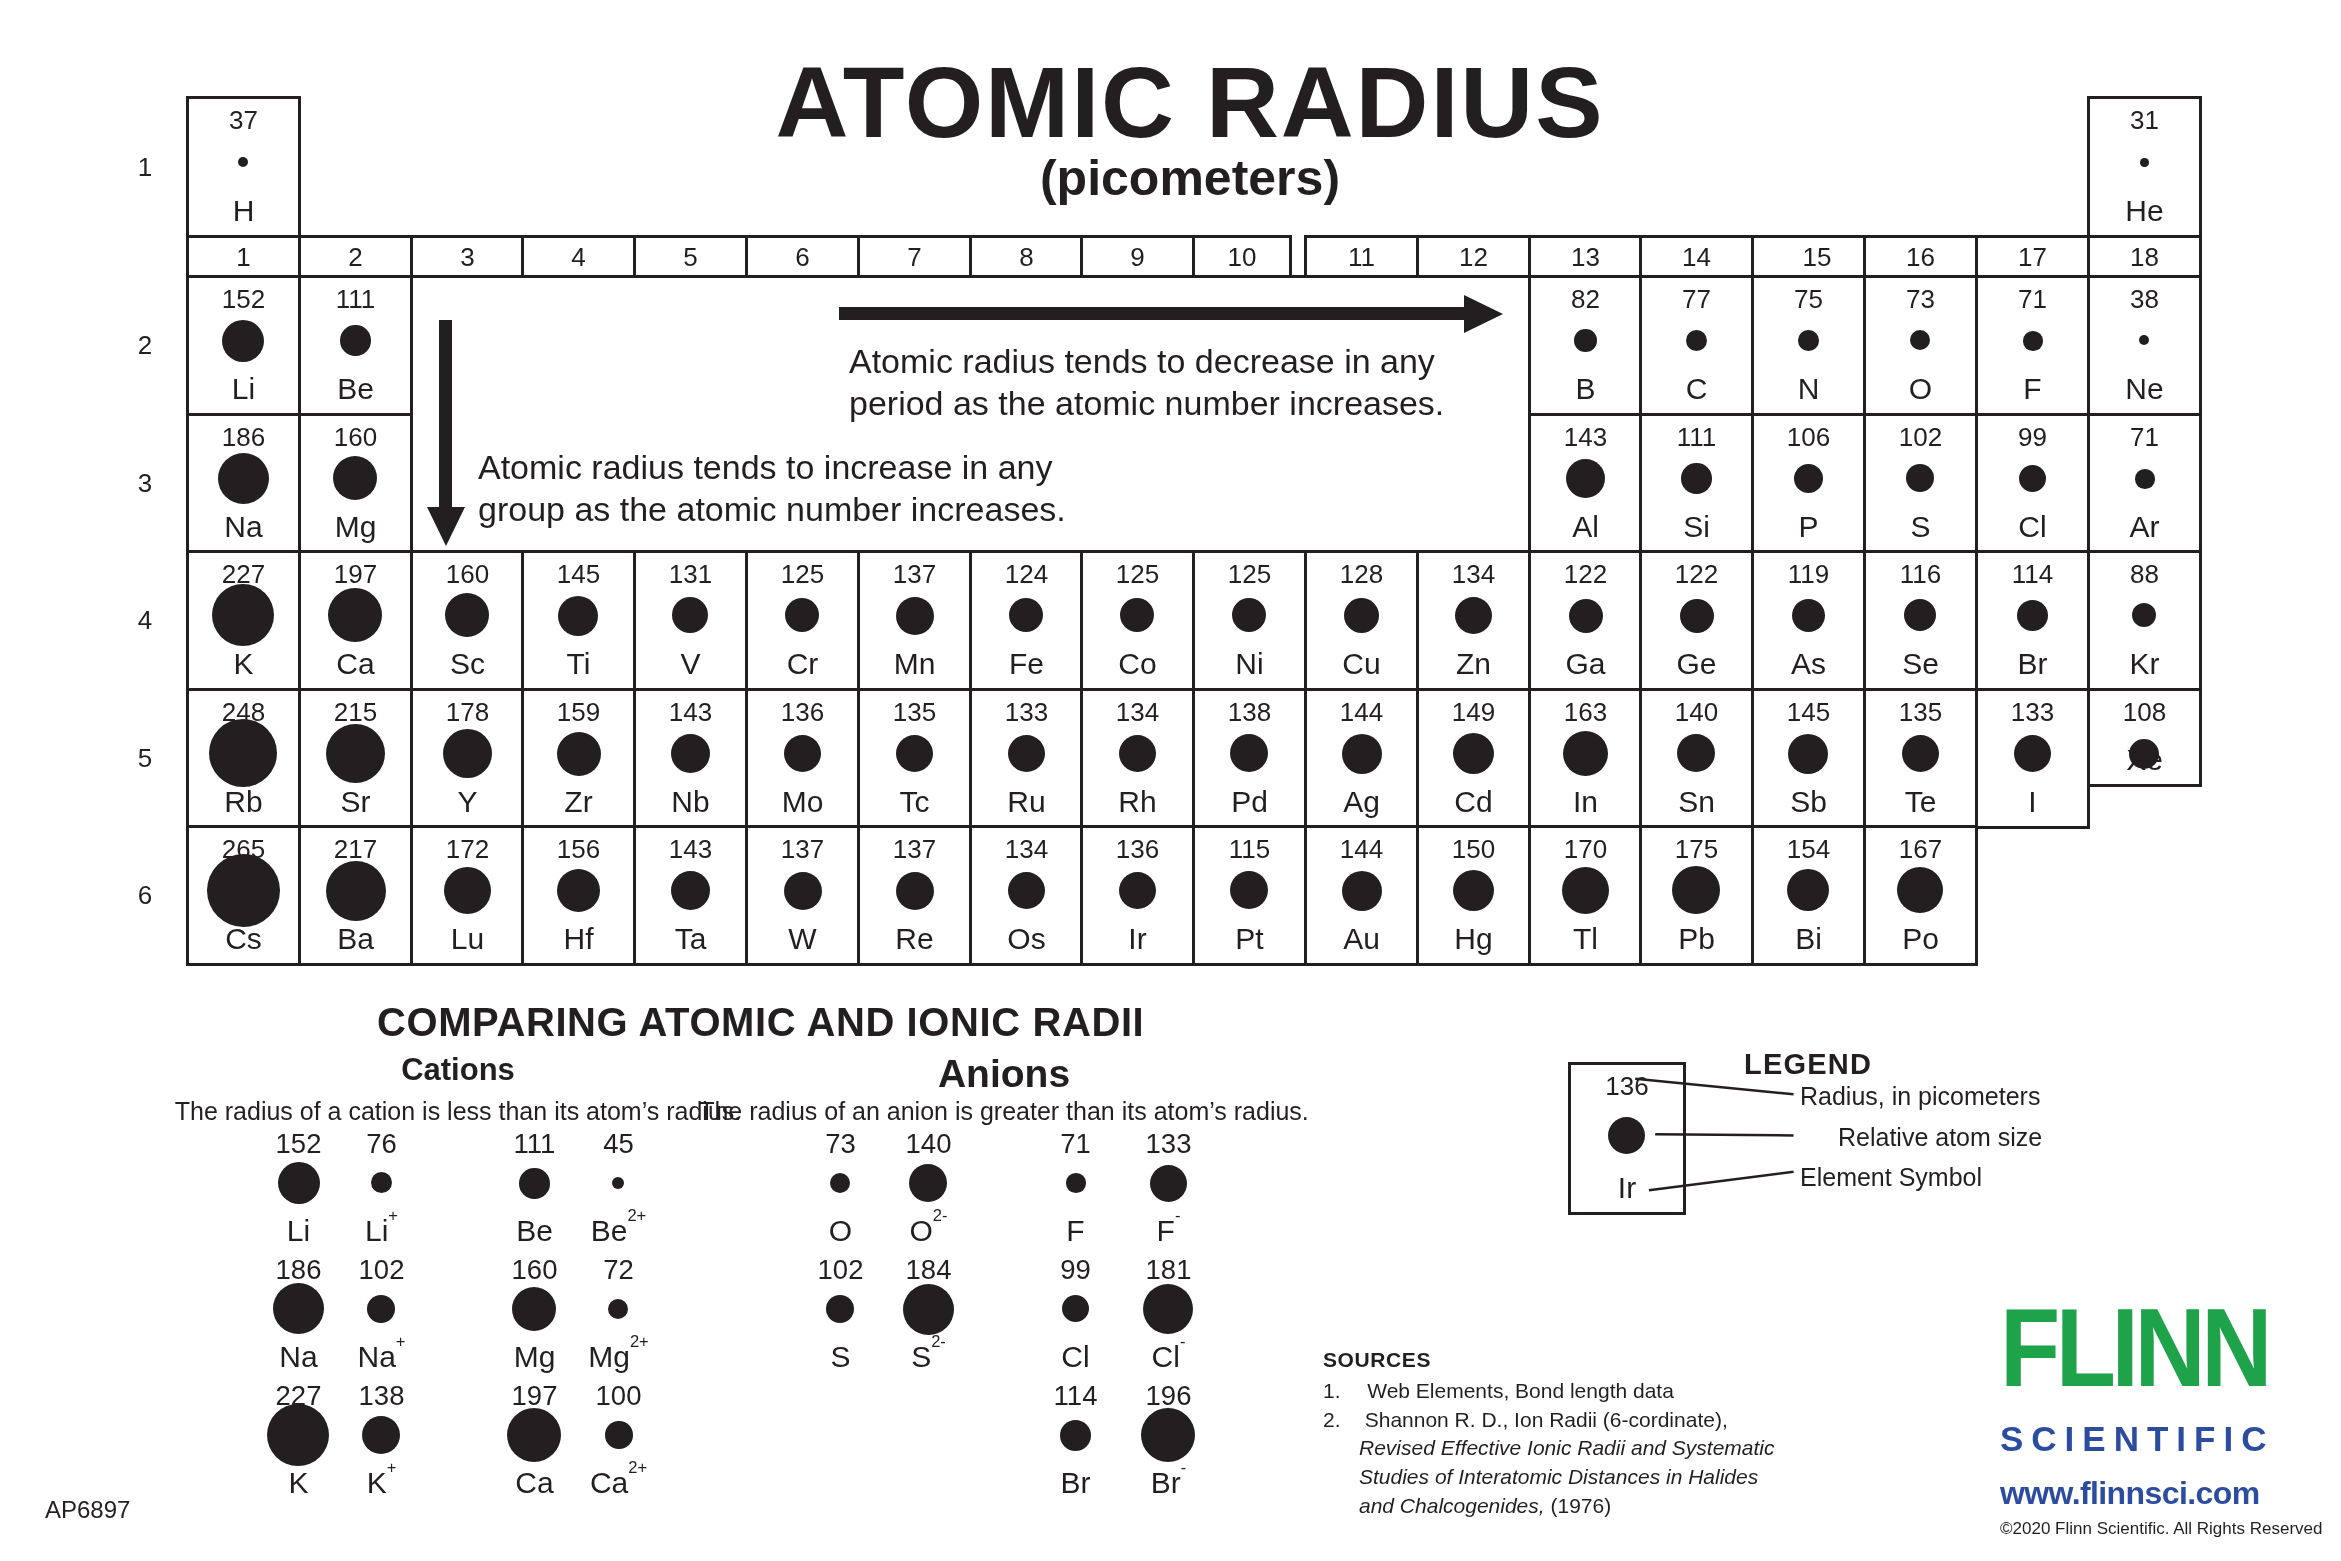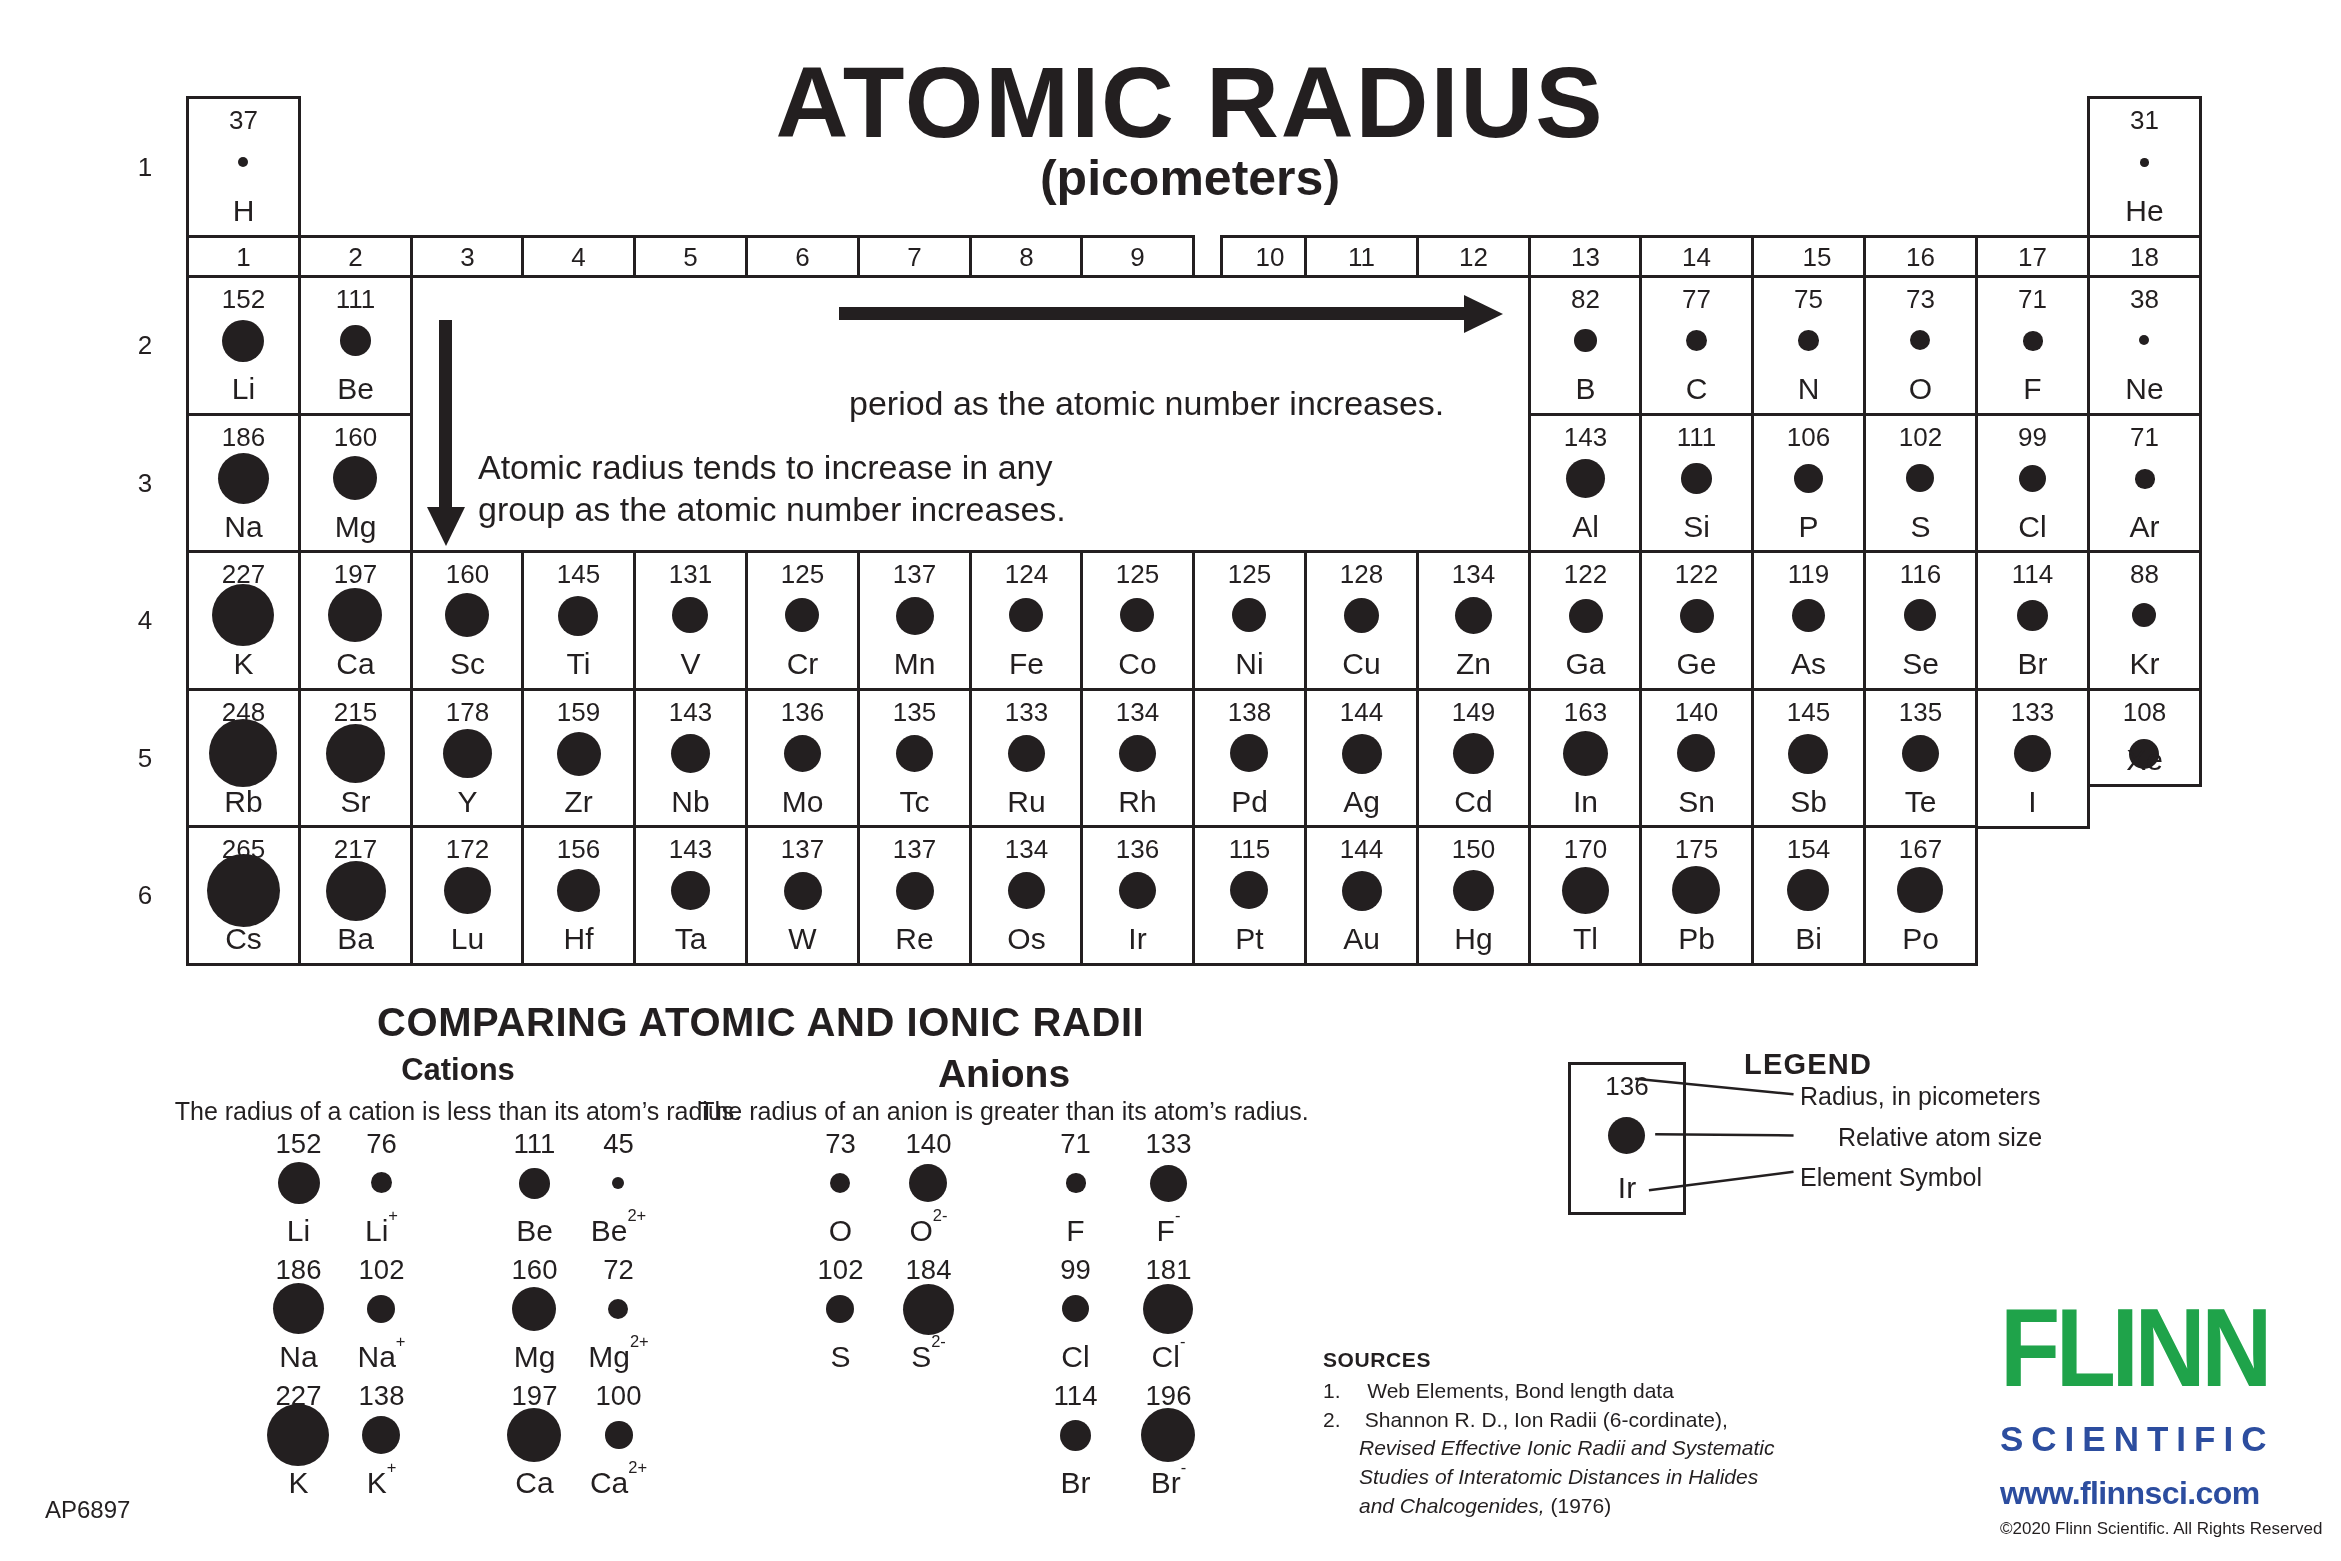--- a/index.html
+++ b/index.html
@@ -36,21 +36,21 @@
   <div id="table">
       <div class="ghead" style="left: 186px; top: 235px; width: 115px; height: 44px;">1</div>
       <div class="ghead" style="left: 298px; top: 235px; width: 115px; height: 44px;">2</div>
       <div class="ghead" style="left: 410px; top: 235px; width: 115px; height: 44px;">3</div>
       <div class="ghead" style="left: 521px; top: 235px; width: 115px; height: 44px;">4</div>
       <div class="ghead" style="left: 633px; top: 235px; width: 115px; height: 44px;">5</div>
       <div class="ghead" style="left: 745px; top: 235px; width: 115px; height: 44px;">6</div>
       <div class="ghead" style="left: 857px; top: 235px; width: 115px; height: 44px;">7</div>
       <div class="ghead" style="left: 969px; top: 235px; width: 115px; height: 44px;">8</div>
       <div class="ghead" style="left: 1080px; top: 235px; width: 115px; height: 44px;">9</div>
-      <div class="ghead" style="left: 1220px; top: 235px; width: 100px; height: 44px;">10</div>
+      <div class="ghead" style="left: 1192px; top: 235px; width: 100px; height: 44px;">10</div>
       <div class="ghead" style="left: 1304px; top: 235px; width: 115px; height: 44px;">11</div>
       <div class="ghead" style="left: 1416px; top: 235px; width: 115px; height: 44px;">12</div>
       <div class="ghead" style="left: 1528px; top: 235px; width: 115px; height: 44px;">13</div>
       <div class="ghead" style="left: 1639px; top: 235px; width: 115px; height: 44px;">14</div>
       <div class="ghead" style="left: 1751px; top: 235px; width: 132px; height: 44px;">15</div>
       <div class="ghead" style="left: 1863px; top: 235px; width: 115px; height: 44px;">16</div>
       <div class="ghead" style="left: 1975px; top: 235px; width: 115px; height: 44px;">17</div>
       <div class="ghead" style="left: 2087px; top: 235px; width: 115px; height: 44px;">18</div>
       <div class="plabel" style="left: 117px; top: 96px; width: 56px; line-height: 142px;">1</div>
       <div class="cell" style="left: 186px; top: 96px; width: 115px; height: 142px;">
@@ -407,20 +407,21 @@
         <div class="num">167</div>
         <div class="dot" style="width: 46px; height: 46px; left: 31px; top: 39px;"></div>
         <div class="sym">Po</div>
       </div>
     </div>
 
   <div class="cell" style="left:410px;top:275px;width:1121px;height:278px;"></div>
 
   <div class="shaft" style="left:839px;top:307px;width:625px;height:12.5px;"></div>
   <div class="abs" style="left:1464px;top:295px;width:0;height:0;border-left:39px solid #231f20;border-top:19px solid transparent;border-bottom:19px solid transparent;"></div>
+  <div class="trend" style="left:849px;top:342px;">Atomic radius tends to decrease in any</div>
   <div class="trend" style="left:849px;top:384px;">period as the atomic number increases.</div>
 
   <div class="shaft" style="left:439px;top:320px;width:12.5px;height:189px;"></div>
   <div class="abs" style="left:427px;top:507px;width:0;height:0;border-top:39px solid #231f20;border-left:19px solid transparent;border-right:19px solid transparent;"></div>
   <div class="trend" style="left:478px;top:448px;">Atomic radius tends to increase in any</div>
   <div class="trend" style="left:478px;top:490px;">group as the atomic number increases.</div>
 
   <div class="abs bold" style="left:377px;top:1000px;font-size:40px;letter-spacing:0.6px;white-space:nowrap;">COMPARING ATOMIC AND IONIC RADII</div>
 
   <div class="abs center bold" style="left:458px;top:1052px;font-size:31px;white-space:nowrap;">Cations</div>

